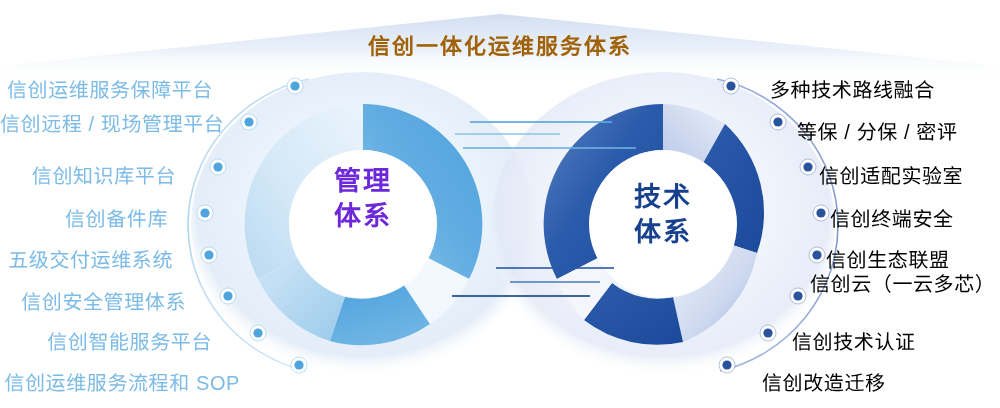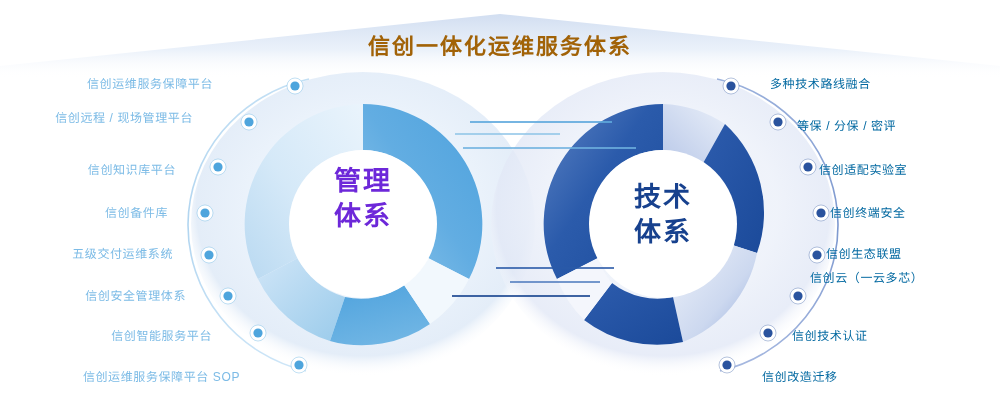--- a/index.html
+++ b/index.html
@@ -54,31 +54,31 @@
     color: #6d28d9;
   }
   #ring-label-right {
     left: 568px;
     top: 180px;
     width: 190px;
     color: #17418e;
   }
   .side-label {
     position: absolute;
-    font-size: 12px;
+    font-size: 20px;
     letter-spacing: 0.6px;
     white-space: nowrap;
     font-family: "Liberation Sans", "DejaVu Sans", sans-serif;
   }
   .side-label.left {
     color: #7cbbe6;
     text-align: right;
   }
   .side-label.right {
-    color: #0369a1;
+    color: #000000;
     text-align: left;
   }
 </style>
 </head>
 <body>
 
 <div id="stage">
 
   <svg class="layer" viewBox="0 0 1000 408">
     <defs>
@@ -244,21 +244,21 @@
 体系</div>
 
   <div id="left-labels">
       <div class="side-label left" style="top: 74px; left: 0px; width: 213px; padding-right: 0px;">信创运维服务保障平台</div>
       <div class="side-label left" style="top: 108px; left: 0px; width: 193px; padding-right: 0px;">信创远程 / 现场管理平台</div>
       <div class="side-label left" style="top: 160px; left: 0px; width: 176px; padding-right: 0px;">信创知识库平台</div>
       <div class="side-label left" style="top: 203px; left: 0px; width: 168px; padding-right: 0px;">信创备件库</div>
       <div class="side-label left" style="top: 244px; left: 0px; width: 173px; padding-right: 0px;">五级交付运维系统</div>
       <div class="side-label left" style="top: 286px; left: 0px; width: 186px; padding-right: 0px;">信创安全管理体系</div>
       <div class="side-label left" style="top: 326px; left: 0px; width: 206px; padding-right: 0px; padding-left: 6px;">信创智能服务平台</div>
-      <div class="side-label left" style="top: 367px; left: 0px; width: 240px; padding-right: 0px;">信创运维服务保障平台 SOP</div>
+      <div class="side-label left" style="top: 367px; left: 0px; width: 240px; padding-right: 0px;">信创运维服务流程和 SOP</div>
     </div>
   <div id="right-labels">
       <div class="side-label right" style="top: 74px; left: 770px;">多种技术路线融合</div>
       <div class="side-label right" style="top: 116px; left: 797px;">等保 / 分保 / 密评</div>
       <div class="side-label right" style="top: 160px; left: 819px;">信创适配实验室</div>
       <div class="side-label right" style="top: 203px; left: 830px;">信创终端安全</div>
       <div class="side-label right" style="top: 244px; left: 826px;">信创生态联盟</div>
       <div class="side-label right" style="top: 268px; left: 810px;">信创云（一云多芯）</div>
       <div class="side-label right" style="top: 326px; left: 792px;">信创技术认证</div>
       <div class="side-label right" style="top: 367px; left: 762px;">信创改造迁移</div>

